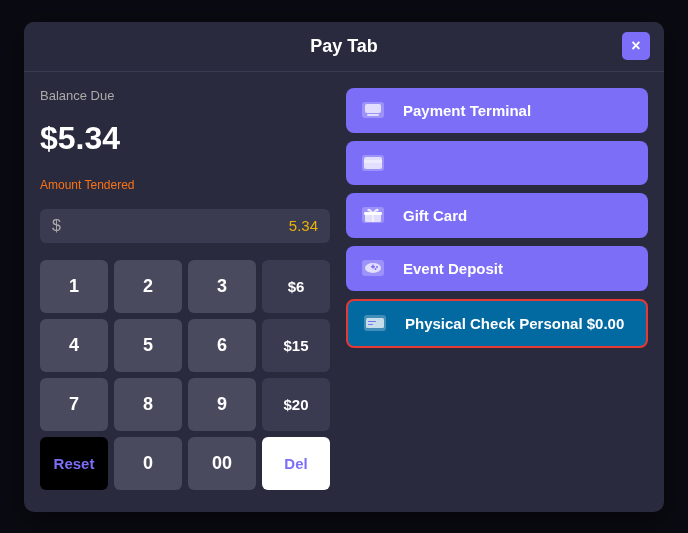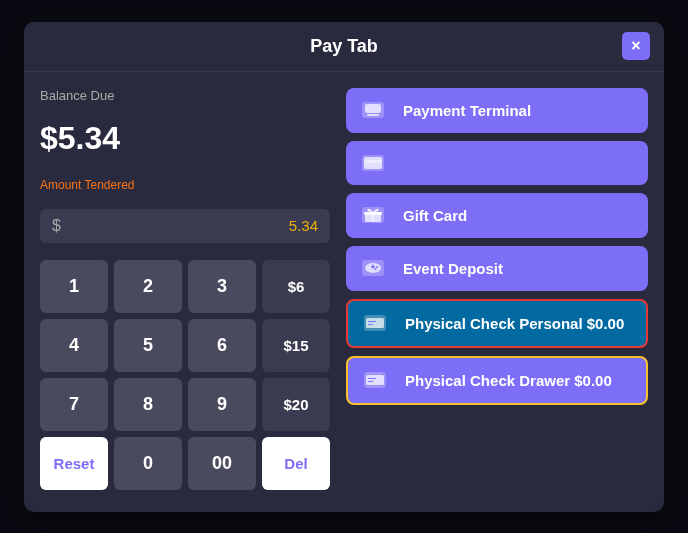--- a/index.html
+++ b/index.html
@@ -123,21 +123,21 @@
       padding: 16px 8px;
       cursor: pointer;
       text-align: center;
     }
     .num-btn.preset {
       background: #3a3a50;
       font-size: 15px;
       color: #fff;
     }
     .num-btn.reset {
-      background: #ffffff;
+      background: #000000;
       color: #7c6ef7;
       font-size: 15px;
       font-weight: bold;
     }
     .num-btn.del {
       background: #ffffff;
       color: #7c6ef7;
       font-size: 15px;
       font-weight: bold;
     }
@@ -300,27 +300,17 @@
           <span class="pay-icon check">
             <svg width="18" height="12" viewBox="0 0 18 12" fill="white">
                 <rect x="0" y="1" width="18" height="10" rx="1.5" fill="rgba(255,255,255,0.7)"></rect>
                 <rect x="2" y="4" width="8" height="1" rx="0.5" fill="#7c6ef7"></rect>
                 <rect x="2" y="7" width="5" height="1" rx="0.5" fill="#7c6ef7"></rect>
               </svg>
           </span>
           <span>Physical Check Personal $0.00</span>
         </button>
 
-        <button class="pay-btn outlined-yellow">
-          <span class="pay-icon check">
-            <svg width="18" height="12" viewBox="0 0 18 12" fill="white">
-                <rect x="0" y="1" width="18" height="10" rx="1.5" fill="rgba(255,255,255,0.7)"></rect>
-                <rect x="2" y="4" width="8" height="1" rx="0.5" fill="#7c6ef7"></rect>
-                <rect x="2" y="7" width="5" height="1" rx="0.5" fill="#7c6ef7"></rect>
-              </svg>
-          </span>
-          <span>Physical Check Drawer $0.00</span>
-        </button>
 
       </div>
     </div>
   </div>
 </div>
 
 </body></html>

